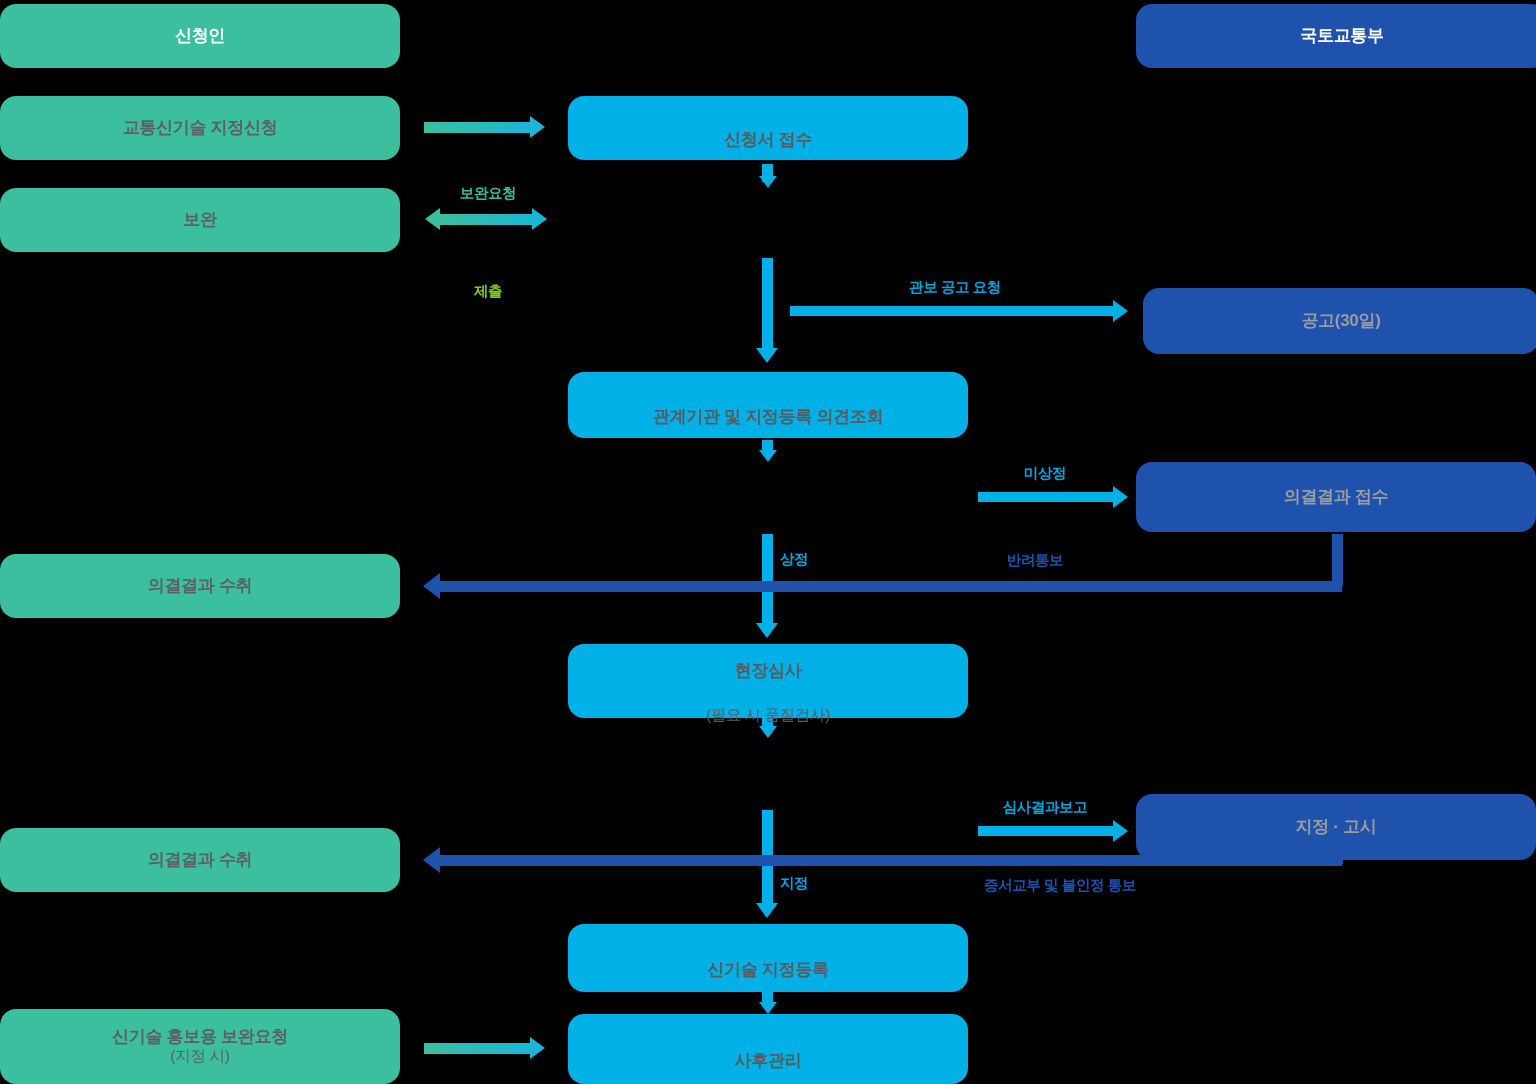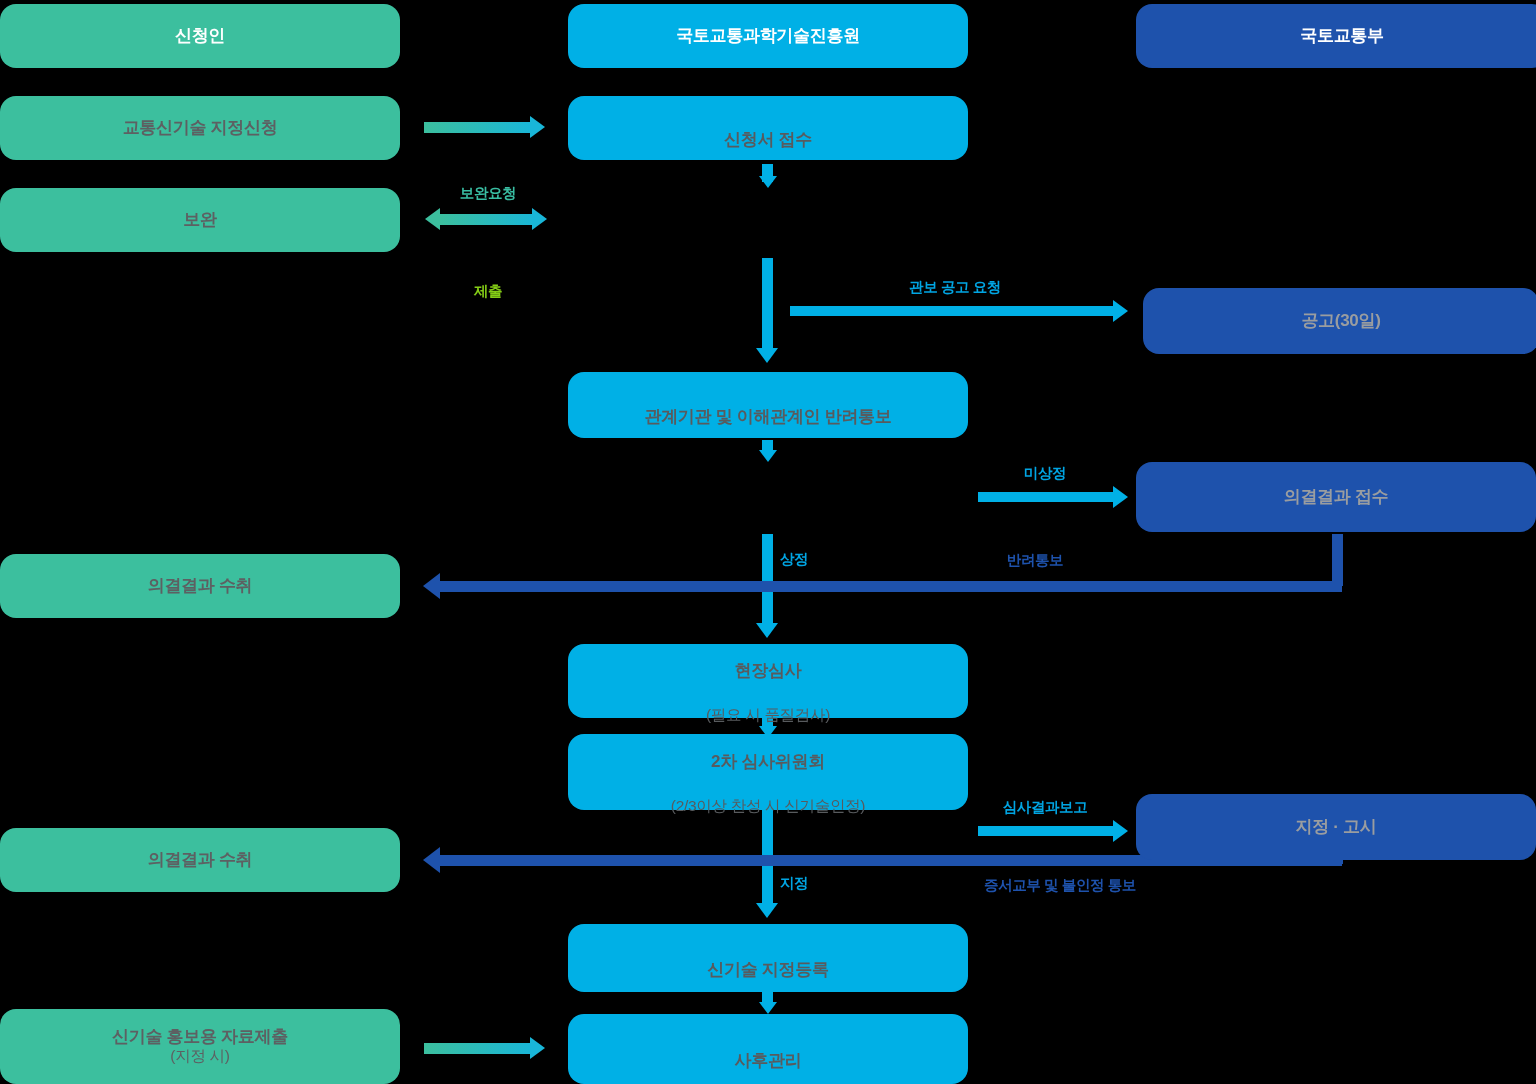--- a/index.html
+++ b/index.html
@@ -146,47 +146,40 @@
 
   <div class="box green body-green" style="left:0px;top:554px;width:400px;height:64px;">
     <span class="t1">의결결과 수취</span>
   </div>
 
   <div class="box green body-green" style="left:0px;top:828px;width:400px;height:64px;">
     <span class="t1">의결결과 수취</span>
   </div>
 
   <div class="box green body-green" style="left:0px;top:1009px;width:400px;height:75px;">
-    <span class="t1">신기술 홍보용 자료제출</span>
+    <span class="t1">신기술 홍보용 보완요청</span>
     <span class="t2">(지정 시)</span>
   </div>
 
-  <div class="box cyan hdr" style="left:568px;top:4px;width:400px;height:64px;">
-    <span class="t1">국토교통과학기술진흥원</span>
-  </div>
 
   <div class="box cyan body-cyan" style="left:568px;top:96px;width:400px;height:64px;">
     <span class="t1">신청서 접수</span>
   </div>
 
 
   <div class="box cyan body-cyan" style="left:568px;top:372px;width:400px;height:66px;">
-    <span class="t1">관계기관 및 이해관계인 반려통보</span>
+    <span class="t1">관계기관 및 지정등록 의견조회</span>
   </div>
 
 
   <div class="box cyan body-cyan" style="left:568px;top:644px;width:400px;height:74px;">
     <span class="t1">현장심사</span>
     <span class="t2">(필요 시 품질검사)</span>
   </div>
 
-  <div class="box cyan body-cyan" style="left:568px;top:734px;width:400px;height:76px;">
-    <span class="t1">2차 심사위원회</span>
-    <span class="t2">(2/3이상 찬성 시 신기술인정)</span>
-  </div>
 
   <div class="box cyan body-cyan" style="left:568px;top:924px;width:400px;height:68px;">
     <span class="t1">신기술 지정등록</span>
   </div>
 
   <div class="box cyan body-cyan" style="left:568px;top:1014px;width:400px;height:70px;">
     <span class="t1">사후관리</span>
   </div>
 
   <div class="box navy hdr" style="left:1136px;top:4px;width:412px;height:64px;">

